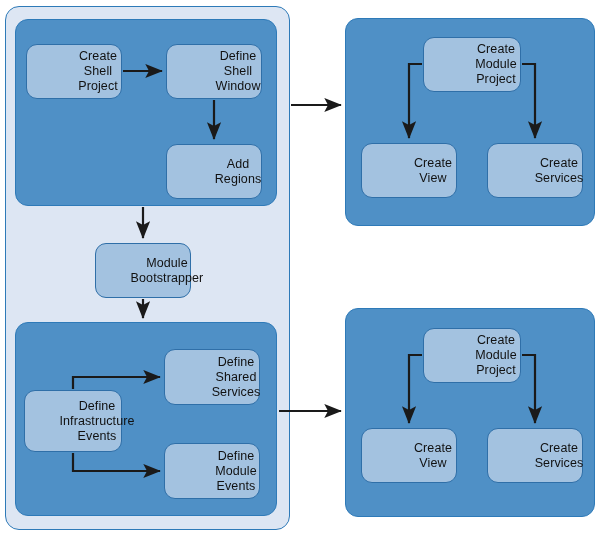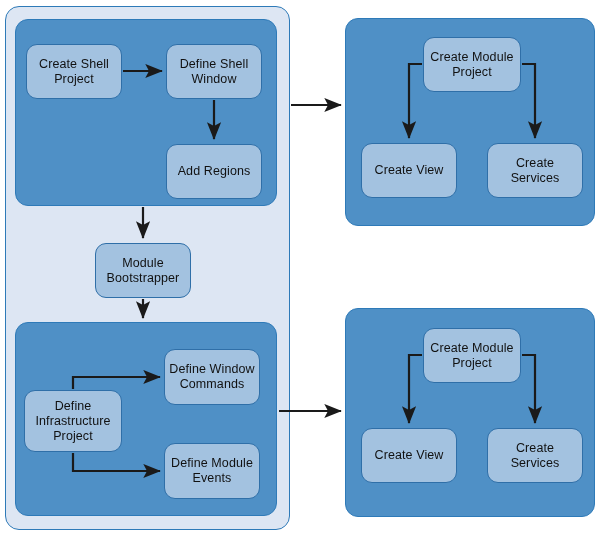--- a/index.html
+++ b/index.html
@@ -54,20 +54,21 @@
     text-align: center;
     color: #111111;
     font-size: 12.5px;
     line-height: 15px;
     padding: 2px 4px;
     z-index: 6;
     letter-spacing: 0.1px;
   }
   .node span {
     display: block;
+    margin-left: 48px;
   }
 </style>
 </head>
 <body>
 
 <div id="diagram-root">
 
   <div id="containers-layer">
       <div class="group group-outer" style="left: 5px; top: 6px; width: 285px; height: 524px; z-index: 1;"></div>
       <div class="group group-inner" style="left: 15px; top: 19px; width: 262px; height: 187px; z-index: 2;"></div>
@@ -105,24 +106,24 @@
       <div class="node" style="left: 166px; top: 44px; width: 96px; height: 55px;">
         <span>Define Shell Window</span>
       </div>
       <div class="node" style="left: 166px; top: 144px; width: 96px; height: 55px;">
         <span>Add Regions</span>
       </div>
       <div class="node" style="left: 95px; top: 243px; width: 96px; height: 55px;">
         <span>Module Bootstrapper</span>
       </div>
       <div class="node" style="left: 24px; top: 390px; width: 98px; height: 62px;">
-        <span>Define Infrastructure Project</span>
+        <span>Define Infrastructure Events</span>
       </div>
       <div class="node" style="left: 164px; top: 349px; width: 96px; height: 56px;">
-        <span>Define Window Commands</span>
+        <span>Define Shared Services</span>
       </div>
       <div class="node" style="left: 164px; top: 443px; width: 96px; height: 56px;">
         <span>Define Module Events</span>
       </div>
       <div class="node" style="left: 423px; top: 37px; width: 98px; height: 55px;">
         <span>Create Module Project</span>
       </div>
       <div class="node" style="left: 361px; top: 143px; width: 96px; height: 55px;">
         <span>Create View</span>
       </div>

